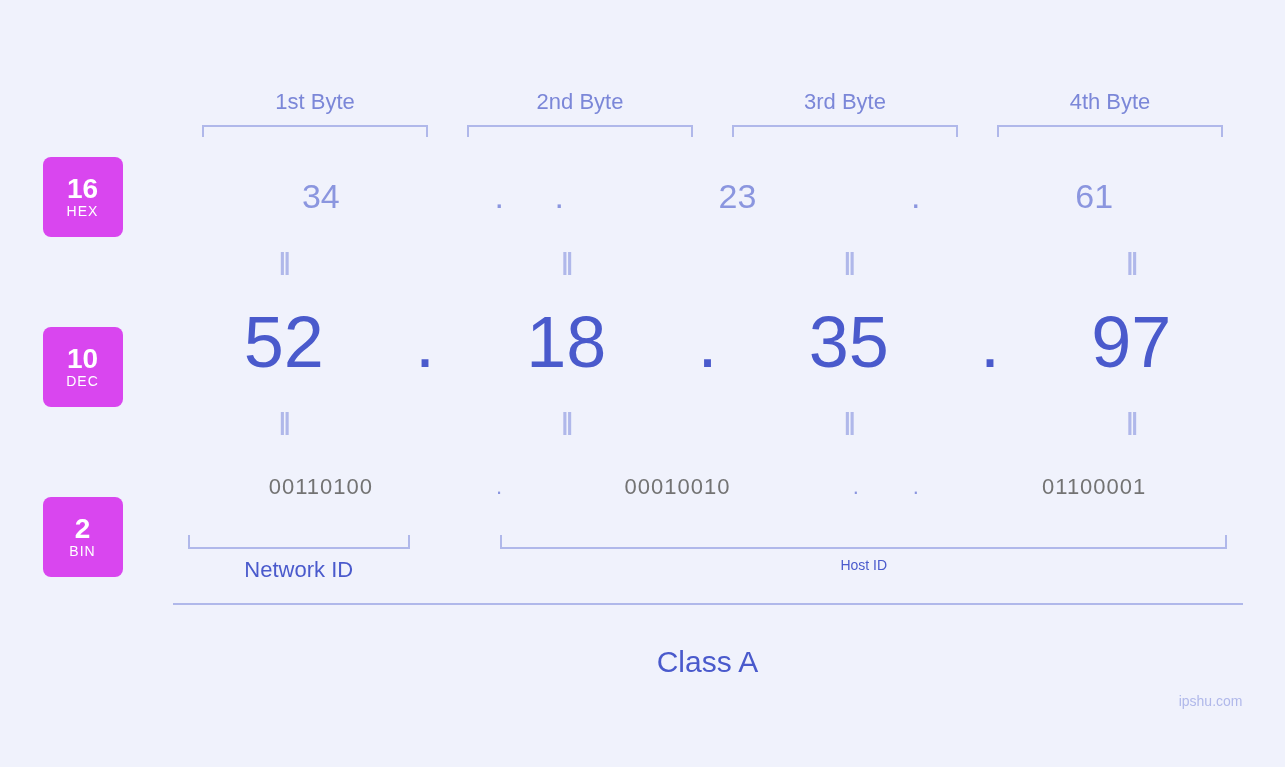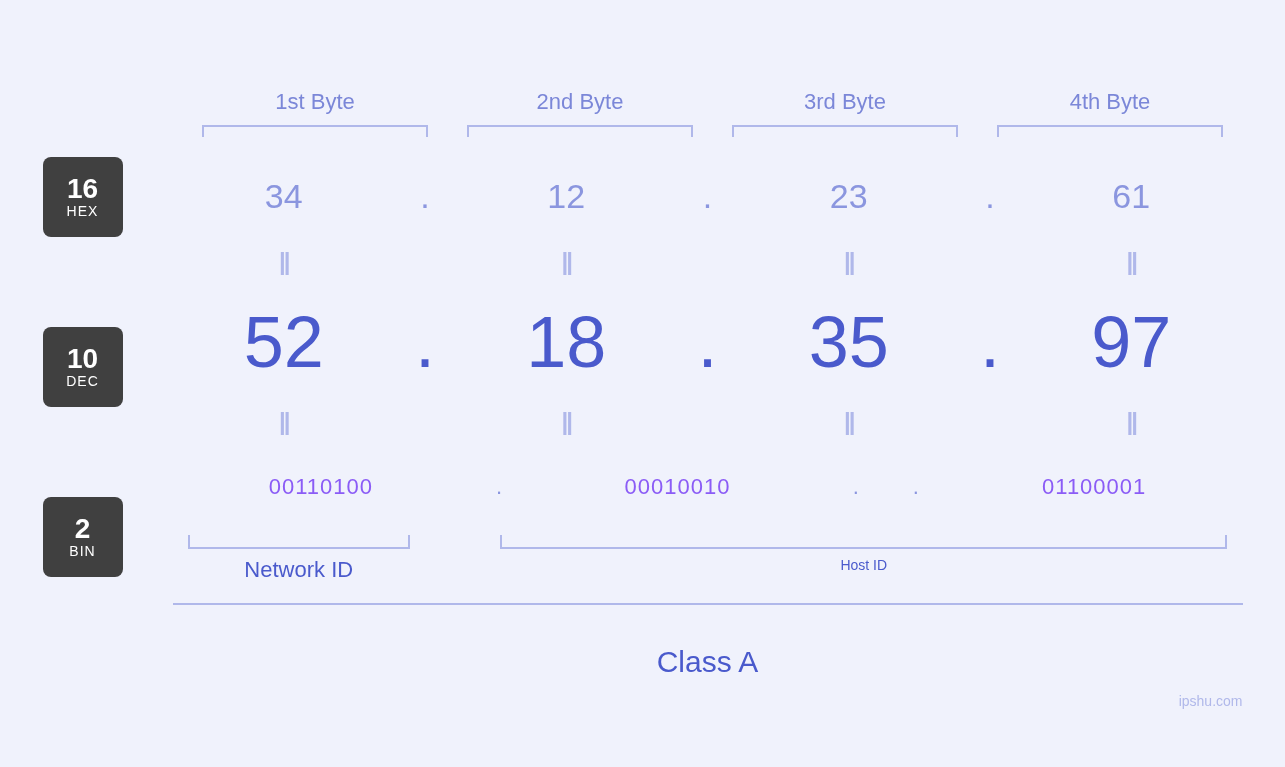--- a/index.html
+++ b/index.html
@@ -67,21 +67,21 @@
     .label-col {
       width: 130px;
       display: flex;
       flex-direction: column;
       gap: 0;
     }
 
     .base-label {
       width: 80px;
       height: 80px;
-      background-color: #404040;
+      background-color: #d946ef;
       border-radius: 8px;
       display: flex;
       flex-direction: column;
       align-items: center;
       justify-content: center;
       color: white;
       margin-bottom: 40px;
     }
 
     .base-label:last-child {
@@ -160,21 +160,21 @@
     }
 
     .dec-sep {
       color: #4a5acc;
       font-size: 72px;
       font-weight: 500;
     }
 
     
     .bin-val {
-      color: #8b5cf6;
+      color: #737373;
       font-size: 22px;
       letter-spacing: 1px;
     }
 
     .bin-sep {
       color: #8b96df;
       font-size: 22px;
     }
 
     
@@ -285,23 +285,20 @@
 
     <div class="data-area">
 
       <div class="number-row hex-row">
         <div class="byte-cell">
           <span class="hex-val">34</span>
         </div>
         <div class="sep-cell">
           <span class="hex-sep">.</span>
         </div>
-        <div class="byte-cell">
-          <span class="hex-val">12</span>
-        </div>
         <div class="sep-cell">
           <span class="hex-sep">.</span>
         </div>
         <div class="byte-cell">
           <span class="hex-val">23</span>
         </div>
         <div class="sep-cell">
           <span class="hex-sep">.</span>
         </div>
         <div class="byte-cell">

